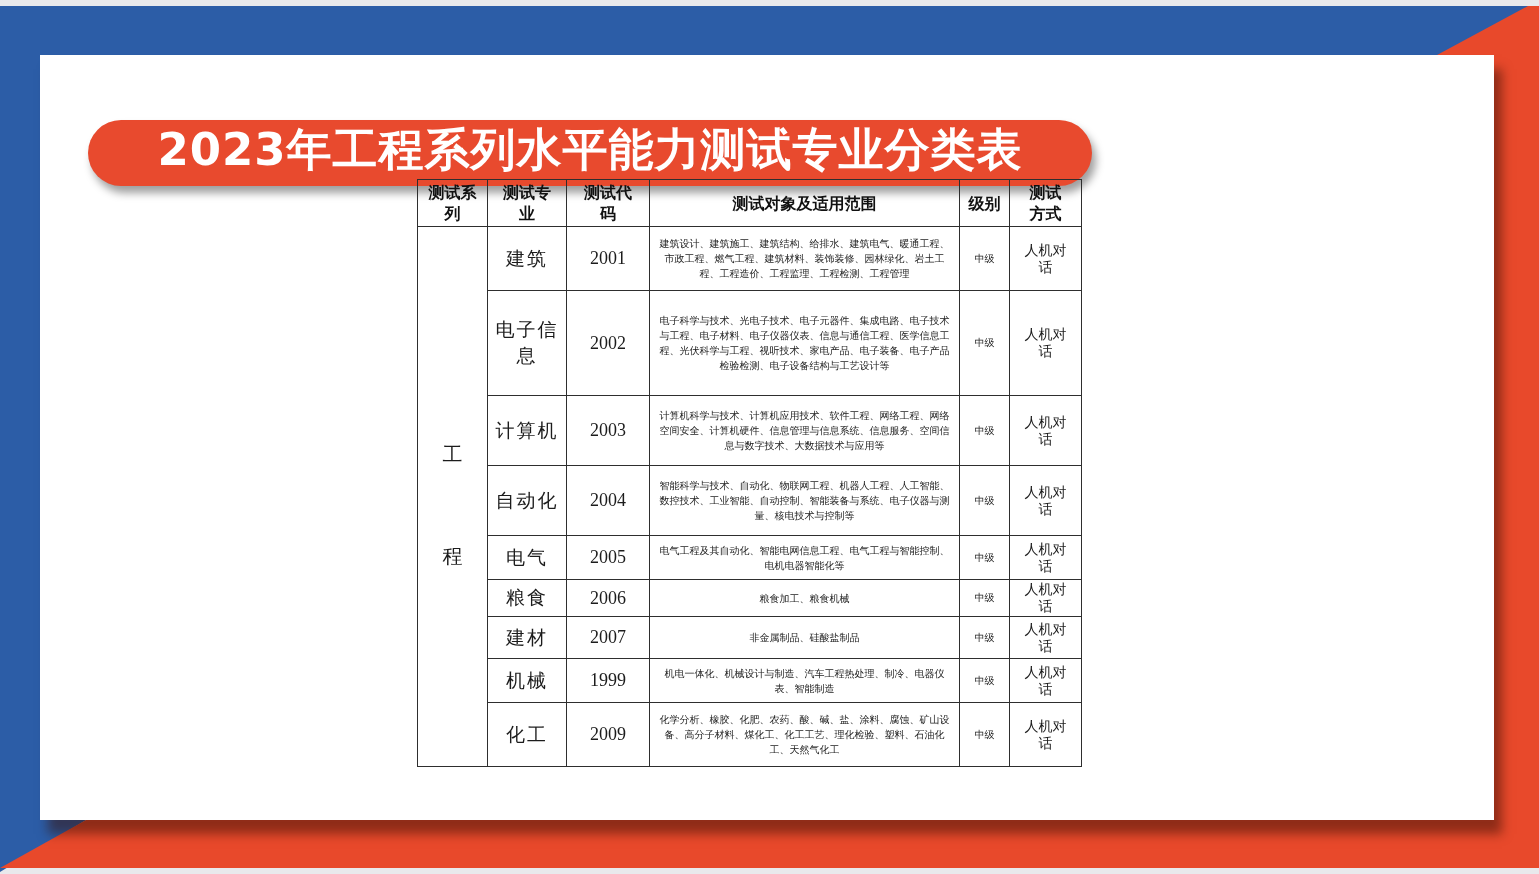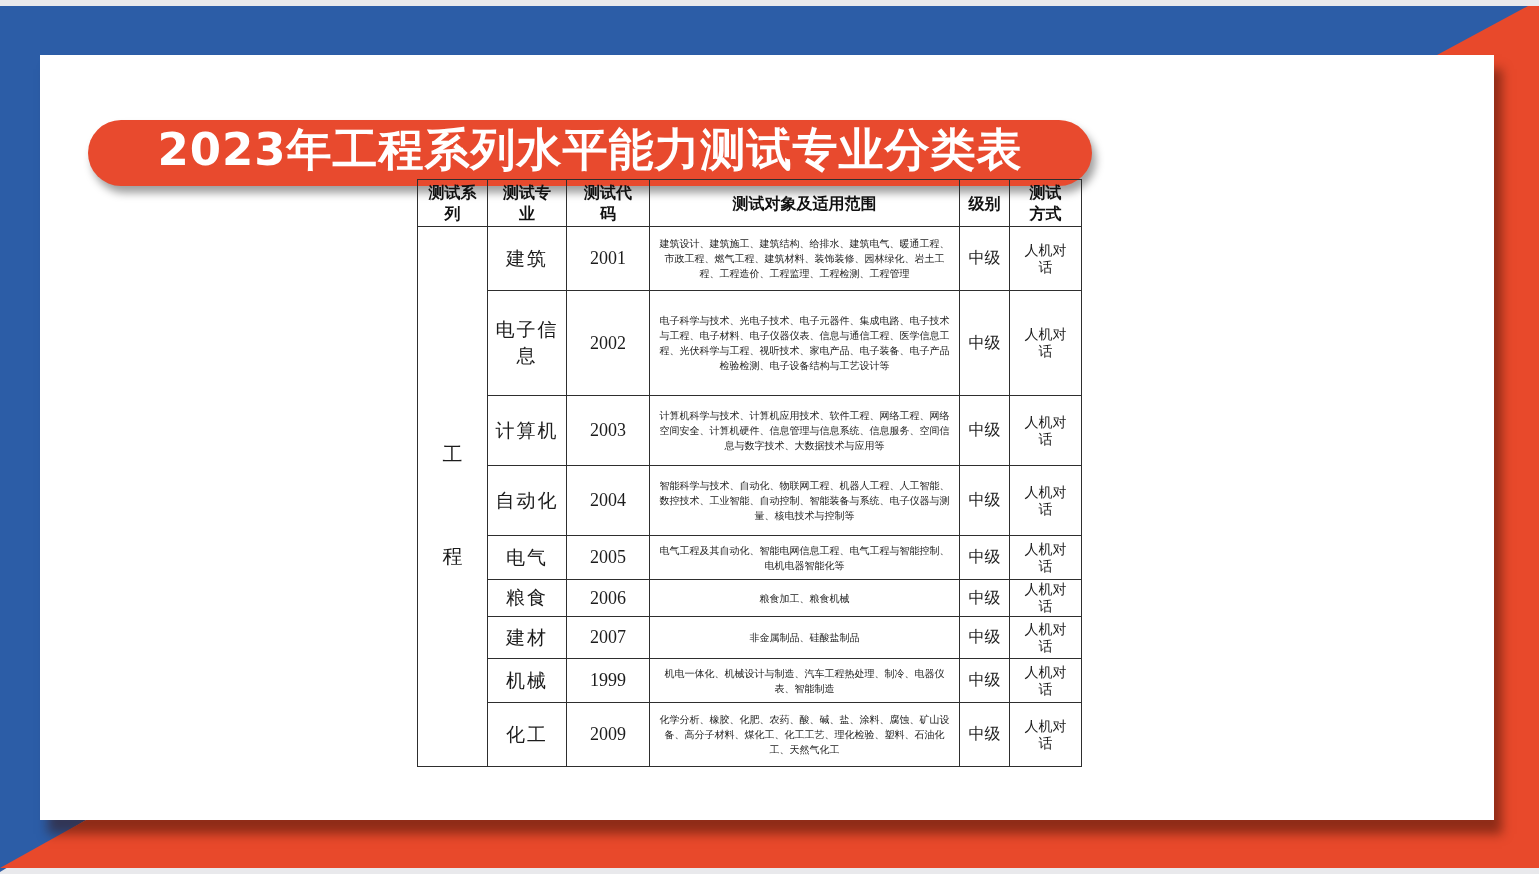--- a/index.html
+++ b/index.html
@@ -63,21 +63,21 @@
   td.series{
     font-size:20px;vertical-align:top;padding-top:100px;line-height:1;
   }
   td.series span{display:block;margin:0 auto 82px auto;}
   td.major{font-size:19px;letter-spacing:2px;padding:0 2px;margin-left:22px;}
   td.code{font-size:18px;font-family:"Liberation Serif","DejaVu Serif",serif;}
   td.scope{
     font-size:10px;line-height:15px;text-align:justify;text-justify:inter-character;
     padding:2px 7px;vertical-align:middle;
   }
-  td.level{font-size:16px;}
+  td.level{font-size:10px;}
   td.mode{font-size:14px;line-height:17px;padding:0 4px;}
   td.mode .w3{width:3em;}
   tr.hrow{height:47px;}
   tr.r1{height:64px;} tr.r2{height:105px;} tr.r3{height:70px;}
   tr.r4{height:70px;} tr.r5{height:44px;} tr.r6{height:37px;}
   tr.r7{height:42px;} tr.r8{height:44px;} tr.r9{height:64px;}
 </style>
 </head>
 <body>
 

